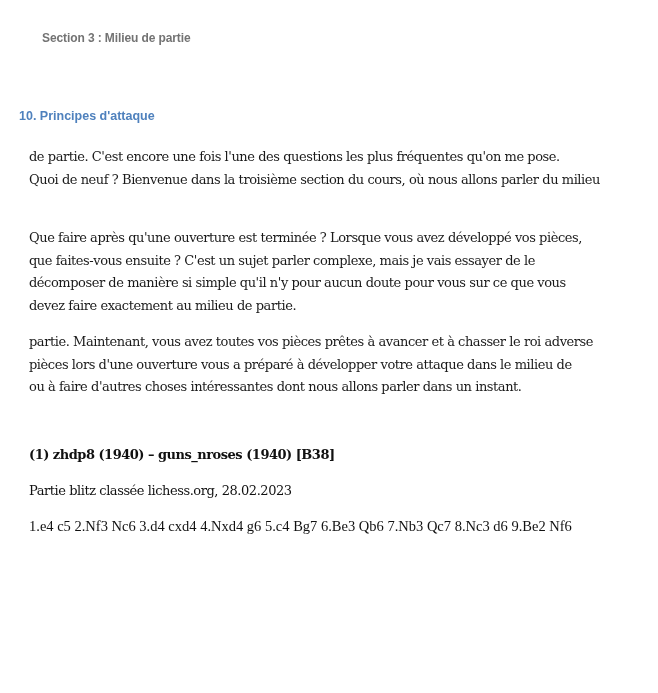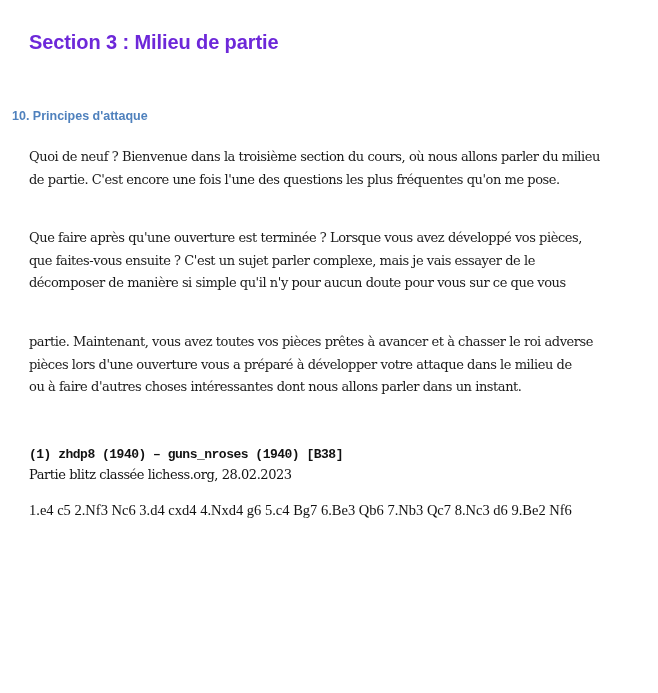--- a/index.html
+++ b/index.html
@@ -16,32 +16,32 @@
     }
     .page {
       position: absolute;
       left: 0;
       top: 0;
       width: 658px;
       height: 693px;
     }
     .h1 {
       position: absolute;
-      left: 29px;
+      left: 42px;
       top: 31px;
       font-family: "Liberation Sans", sans-serif;
       font-weight: bold;
-      font-size: 20px;
-      color: #6d28d9;
+      font-size: 12px;
+      color: #737373;
       letter-spacing: -0.1px;
       white-space: nowrap;
     }
     .h2 {
       position: absolute;
-      left: 12px;
+      left: 19px;
       top: 109px;
       font-family: "Liberation Sans", sans-serif;
       font-weight: bold;
       font-size: 12.5px;
       color: #4f81bd;
       white-space: nowrap;
     }
     .para {
       position: absolute;
       left: 29px;
@@ -66,59 +66,60 @@
       font-family: "DejaVu Serif", serif;
       font-size: 13px;
       line-height: 20px;
       color: #111111;
     }
     .game-title {
       display: block;
       font-weight: bold;
       white-space: nowrap;
       letter-spacing: -0.5px;
-      font-family: Liberation Mono, monospace;
     }
     .game-sub {
       display: block;
       white-space: nowrap;
       letter-spacing: -0.45px;
+      margin-top: 16px;
     }
     .moves {
       position: absolute;
       left: 29px;
-      top: 500px;
+      top: 516px;
       font-family: "Liberation Serif", serif;
       font-size: 14.5px;
       line-height: 21px;
       color: #111111;
     }
     .moves .line {
       display: block;
       white-space: nowrap;
     }
   </style>
 </head>
 <body>
 
 <div class="page">
 
   <div class="h1">Section 3 : Milieu de partie</div>
 
   <div class="h2">10. Principes d'attaque</div>
 
   <div class="para p1">
+    <span class="line">de partie. C'est encore une fois l'une des questions les plus fréquentes qu'on me pose.</span>
     <span class="line">Quoi de neuf ? Bienvenue dans la troisième section du cours, où nous allons parler du milieu</span>
-    <span class="line">de partie. C'est encore une fois l'une des questions les plus fréquentes qu'on me pose.</span>
   </div>
 
   <div class="para p2">
     <span class="line">Que faire après qu'une ouverture est terminée ? Lorsque vous avez développé vos pièces,</span>
     <span class="line">que faites-vous ensuite ? C'est un sujet parler complexe, mais je vais essayer de le</span>
     <span class="line">décomposer de manière si simple qu'il n'y pour aucun doute pour vous sur ce que vous</span>
+    <span class="line">devez faire exactement au milieu de partie.</span>
   </div>
 
   <div class="para p3">
     <span class="line">partie. Maintenant, vous avez toutes vos pièces prêtes à avancer et à chasser le roi adverse</span>
     <span class="line">pièces lors d'une ouverture vous a préparé à développer votre attaque dans le milieu de</span>
     <span class="line">ou à faire d'autres choses intéressantes dont nous allons parler dans un instant.</span>
   </div>
 
   <div class="game-header">
     <span class="game-title">(1) zhdp8 (1940) – guns_nroses (1940) [B38]</span>

